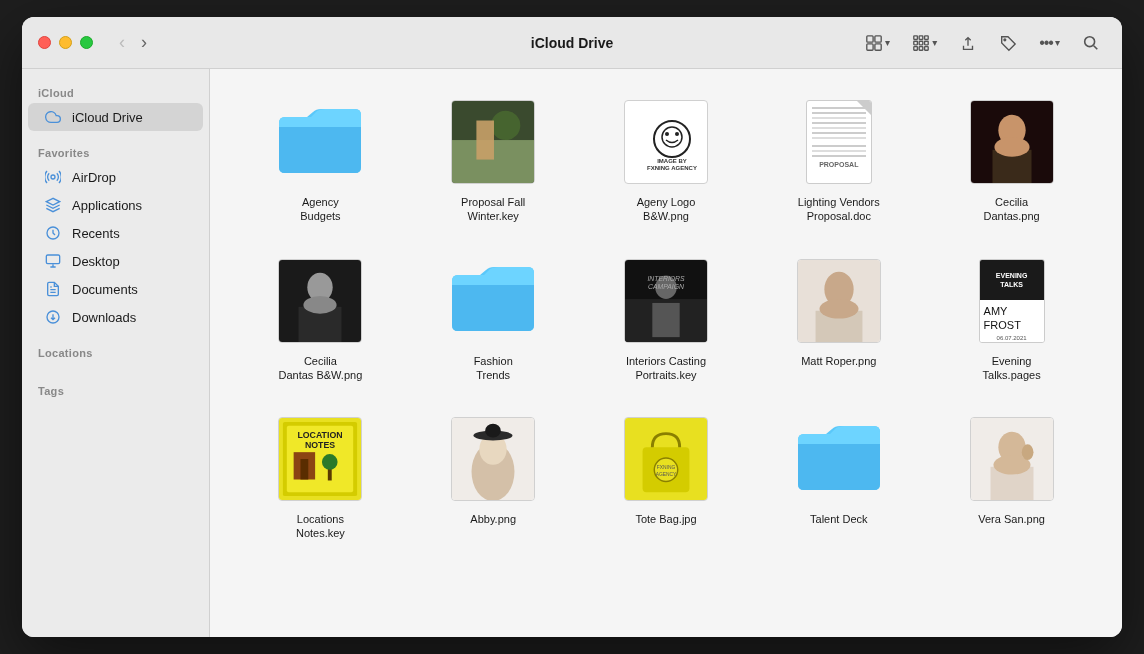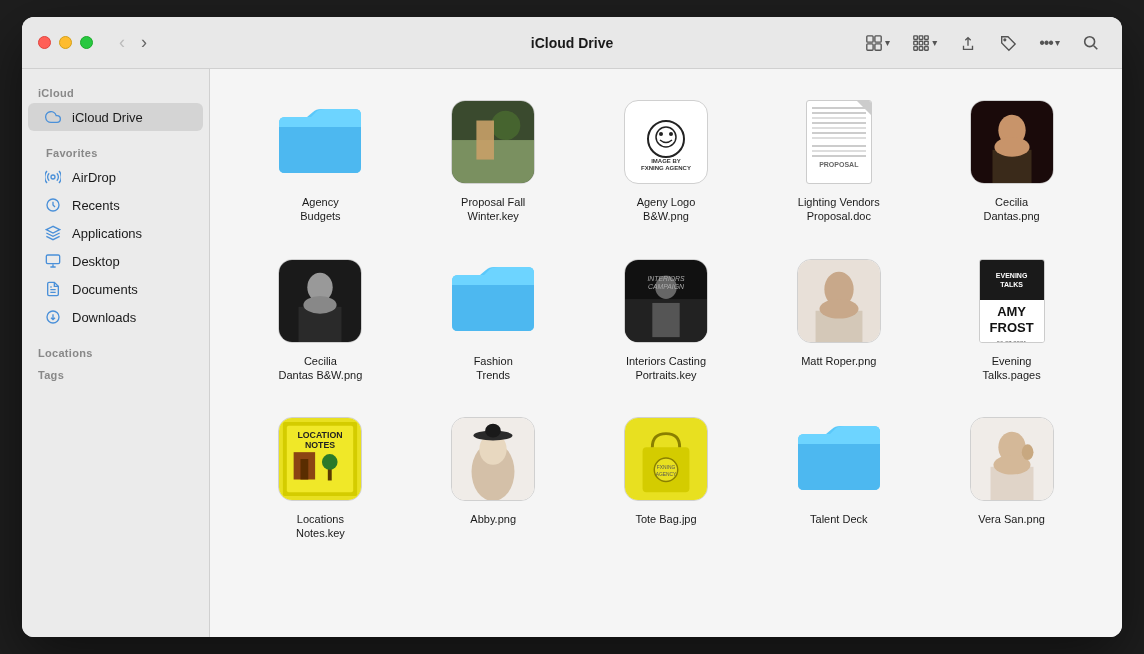--- a/index.html
+++ b/index.html
@@ -171,26 +171,26 @@
       line-height: 1.3;
       max-width: 100px;
     }
     
     .folder-svg { width: 90px; height: 75px; }
     
     .thumb-container {
       width: 84px;
       height: 84px;
       border: 1px solid #d0d0d0;
-      border-radius: 14px;
+      border-radius: 4px;
       overflow: hidden;
       background: white;
       display: flex;
       align-items: center;
-      justify-content: center;
+      justify-content: flex-end;
     }
   </style>
 </head>
 <body>
 
 <div class="window">
 
   <div class="titlebar">
     <div class="traffic-lights">
       <div class="traffic-light tl-close"></div>
@@ -258,52 +258,52 @@
       <div class="sidebar-section-label">iCloud</div>
       <div class="sidebar-item active">
         <div class="sidebar-item-icon">
           <svg width="16" height="16" viewBox="0 0 24 24" fill="none" stroke="#4a90d9" stroke-width="2">
             <path d="M18 10h-1.26A8 8 0 1 0 9 20h9a5 5 0 0 0 0-10z"></path>
           </svg>
         </div>
         <span class="sidebar-item-label">iCloud Drive</span>
       </div>
 
-      <div class="sidebar-section-label" style="margin-top:10px;margin-left:8px;">Favorites</div>
+      <div class="sidebar-section-label" style="margin-top:10px;">Favorites</div>
       <div class="sidebar-item">
         <div class="sidebar-item-icon">
           <svg width="16" height="16" viewBox="0 0 24 24" fill="none" stroke="#4a90d9" stroke-width="2">
             <circle cx="12" cy="12" r="3"></circle>
             <path d="M6.3 6.3a8 8 0 0 0 0 11.4M17.7 6.3a8 8 0 0 1 0 11.4"></path>
             <path d="M3 3a13.5 13.5 0 0 0 0 18M21 3a13.5 13.5 0 0 1 0 18"></path>
           </svg>
         </div>
         <span class="sidebar-item-label">AirDrop</span>
       </div>
       <div class="sidebar-item">
         <div class="sidebar-item-icon">
           <svg width="16" height="16" viewBox="0 0 24 24" fill="none" stroke="#4a90d9" stroke-width="2">
+            <path d="M12 2L2 7l10 5 10-5-10-5z"></path>
+            <path d="M2 17l10 5 10-5M2 12l10 5 10-5"></path>
+          </svg>
+        </div>
+        <span class="sidebar-item-label">Applications</span>
+      </div>
+      <div class="sidebar-item">
+        <div class="sidebar-item-icon">
+          <svg width="16" height="16" viewBox="0 0 24 24" fill="none" stroke="#4a90d9" stroke-width="2">
             <circle cx="12" cy="12" r="9"></circle>
             <path d="M12 7v5l3 3"></path>
           </svg>
         </div>
         <span class="sidebar-item-label">Recents</span>
       </div>
       <div class="sidebar-item">
         <div class="sidebar-item-icon">
           <svg width="16" height="16" viewBox="0 0 24 24" fill="none" stroke="#4a90d9" stroke-width="2">
-            <path d="M12 2L2 7l10 5 10-5-10-5z"></path>
-            <path d="M2 17l10 5 10-5M2 12l10 5 10-5"></path>
-          </svg>
-        </div>
-        <span class="sidebar-item-label">Applications</span>
-      </div>
-      <div class="sidebar-item">
-        <div class="sidebar-item-icon">
-          <svg width="16" height="16" viewBox="0 0 24 24" fill="none" stroke="#4a90d9" stroke-width="2">
             <rect x="2" y="3" width="20" height="13" rx="2"></rect>
             <path d="M8 21h8M12 17v4"></path>
           </svg>
         </div>
         <span class="sidebar-item-label">Desktop</span>
       </div>
       <div class="sidebar-item">
         <div class="sidebar-item-icon">
           <svg width="16" height="16" viewBox="0 0 24 24" fill="none" stroke="#4a90d9" stroke-width="2">
             <path d="M14 2H6a2 2 0 0 0-2 2v16a2 2 0 0 0 2 2h12a2 2 0 0 0 2-2V8z"></path>
@@ -317,21 +317,21 @@
           <svg width="16" height="16" viewBox="0 0 24 24" fill="none" stroke="#4a90d9" stroke-width="2">
             <circle cx="12" cy="12" r="9"></circle>
             <path d="M12 8v8M9 13l3 3 3-3"></path>
           </svg>
         </div>
         <span class="sidebar-item-label">Downloads</span>
       </div>
 
       <div class="sidebar-section-label" style="margin-top:10px;">Locations</div>
 
-      <div class="sidebar-section-label" style="margin-top:0;">Tags</div>
+      <div class="sidebar-section-label" style="margin-top:16px;">Tags</div>
     </div>
 
     <div class="content">
       <div class="files-grid">
 
         <div class="file-item">
           <div class="file-thumb">
             <svg class="folder-svg" viewBox="0 0 90 75">
               <path d="M4 18 Q4 12 10 12 L32 12 L38 7 Q41 4 46 4 L80 4 Q86 4 86 10 L86 62 Q86 68 80 68 L10 68 Q4 68 4 62 Z" fill="#5AC8FA"></path>
               <path d="M4 22 L86 22 L86 62 Q86 68 80 68 L10 68 Q4 68 4 62 Z" fill="#4db8f0"></path>
@@ -468,21 +468,21 @@
           <div class="file-name">Matt Roper.png</div>
         </div>
 
         <div class="file-item">
           <div class="file-thumb">
             <div style="width:66px; height:84px; background:white; border:1px solid #ccc; border-radius:3px; overflow:hidden;">
               <div style="background:#1a1a1a; height:40px; display:flex; align-items:center; justify-content:center;">
                 <span style="color:white; font-size:7px; font-weight:bold; text-align:center; line-height:1.3;">EVENING<br>TALKS</span>
               </div>
               <div style="padding:4px; background:white;">
-                <div style="font-size:13px; font-weight:bold; color:#111; text-align:center; line-height:1.3;">AMY<br>FROST</div>
+                <div style="font-size:11px; font-weight:normal; color:#111; line-height:1.3;">AMY<br>FROST</div>
                 <div style="font-size:6px; color:#555; text-align:center; margin-top:3px;">06.07.2021</div>
               </div>
             </div>
           </div>
           <div class="file-name">Evening<br>Talks.pages</div>
         </div>
 
         <div class="file-item">
           <div class="file-thumb">
             <div class="thumb-container">

